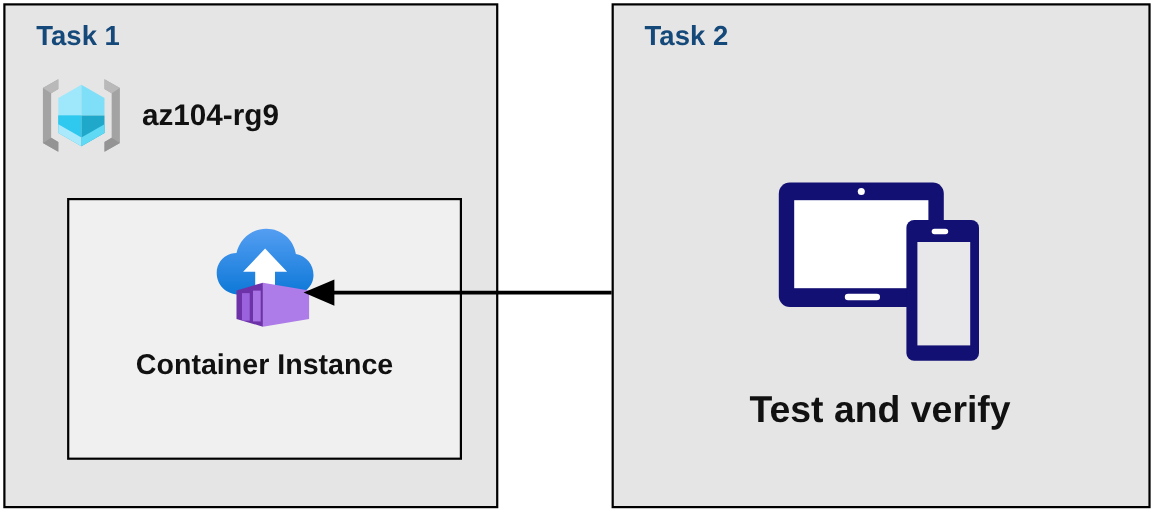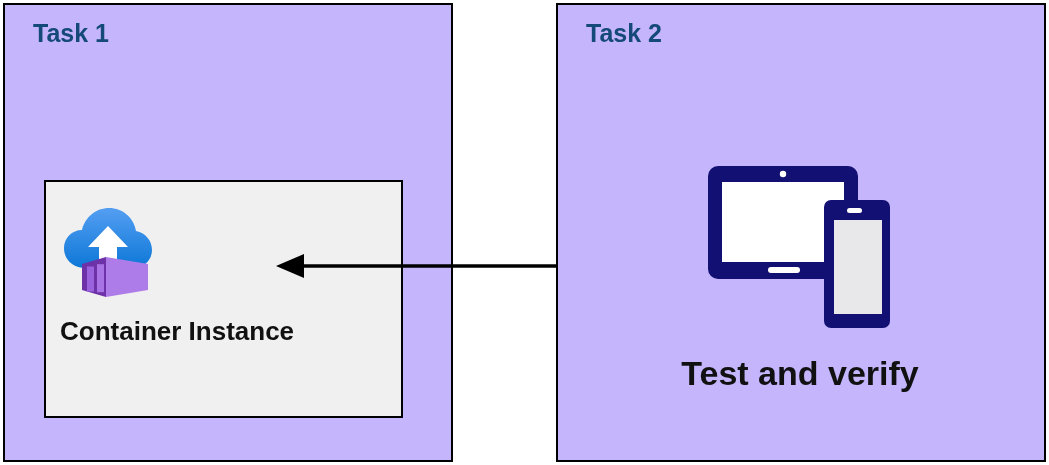--- a/index.html
+++ b/index.html
@@ -21,21 +21,21 @@
     top: 0;
     width: 1049px;
     height: 465px;
   }
 
   
   .panel {
     position: absolute;
     box-sizing: border-box;
     border: 2px solid #000000;
-    background: #c4b5fd;
+    background: #e5e5e5;
   }
   #panel-task1 {
     left: 3px;
     top: 3px;
     width: 450px;
     height: 459px;
   }
   #panel-task2 {
     left: 556px;
     top: 3px;
@@ -71,32 +71,31 @@
   #rg-label {
     font-size: 27px;
     font-weight: bold;
     color: #111111;
     white-space: nowrap;
   }
 
   
   #container-card {
     position: absolute;
-    left: 39px;
+    left: 56px;
     top: 175px;
     width: 359px;
     height: 238px;
     box-sizing: border-box;
     border: 2px solid #000000;
     background: #f0f0f0;
     display: flex;
     flex-direction: column;
-    align-items: flex-start;
+    align-items: center;
     justify-content: flex-start;
-    padding-left: 14px;
   }
   #aci-icon {
     width: 96px;
     height: 96px;
     margin-top: 20px;
     display: block;
   }
   #container-card-label {
     margin-top: 18px;
     font-size: 26px;
@@ -140,20 +139,51 @@
 </style>
 </head>
 <body>
 
 <div id="canvas">
 
   <div class="panel" id="panel-task1">
 
     <div class="panel-title">Task 1</div>
 
+    <div id="rg-row">
+
+      <svg id="rg-icon" viewBox="0 0 78 76">
+
+        <path d="M18 5 L4 13 L4 63 L18 71 L18 62 L11.5 58.2 L11.5 17.8 L18 14 Z" fill="#a3a3a3"></path>
+        <path d="M18 5 L4 13 L11.5 17.8 L18 14 Z" fill="#b9b9b9"></path>
+        <path d="M18 71 L4 63 L11.5 58.2 L18 62 Z" fill="#949494"></path>
+
+        <path d="M60 5 L74 13 L74 63 L60 71 L60 62 L66.5 58.2 L66.5 17.8 L60 14 Z" fill="#a3a3a3"></path>
+        <path d="M60 5 L74 13 L66.5 17.8 L60 14 Z" fill="#b9b9b9"></path>
+        <path d="M60 71 L74 63 L66.5 58.2 L60 62 Z" fill="#949494"></path>
+
+        <path d="M39 10 L18 22 L18 38 L39 38 Z" fill="#9fe8fb"></path>
+
+        <path d="M39 10 L60 22 L60 38 L39 38 Z" fill="#7fdff8"></path>
+
+        <path d="M18 38 L39 38 L39 38 L18 38 Z" fill="#32cdf0"></path>
+        <path d="M18 38 L39 38 L18 50 Z" fill="#39d2f2"></path>
+
+        <path d="M18 38 L39 38 L39 66 L18 54 Z" fill="#2fc9ef"></path>
+
+        <path d="M39 38 L60 38 L60 54 L39 66 Z" fill="#1fa8c9"></path>
+
+        <path d="M18 54 L39 66 L39 66 L18 54 Z" fill="#bdeefc"></path>
+        <path d="M18 46 L39 58 L39 66 L18 54 Z" fill="#a9e9fb"></path>
+
+        <path d="M39 58 L60 46 L60 54 L39 66 Z" fill="#5fd9f4"></path>
+      </svg>
+
+      <div id="rg-label">az104-rg9</div>
+    </div>
 
     <div id="container-card">
 
       <svg id="aci-icon" viewBox="0 0 96 96">
         <defs>
           <linearGradient id="cloudGrad" x1="0" y1="0" x2="0" y2="1">
             <stop offset="0%" stop-color="#549ef2"></stop>
             <stop offset="100%" stop-color="#0d78d7"></stop>
           </linearGradient>
         </defs>

